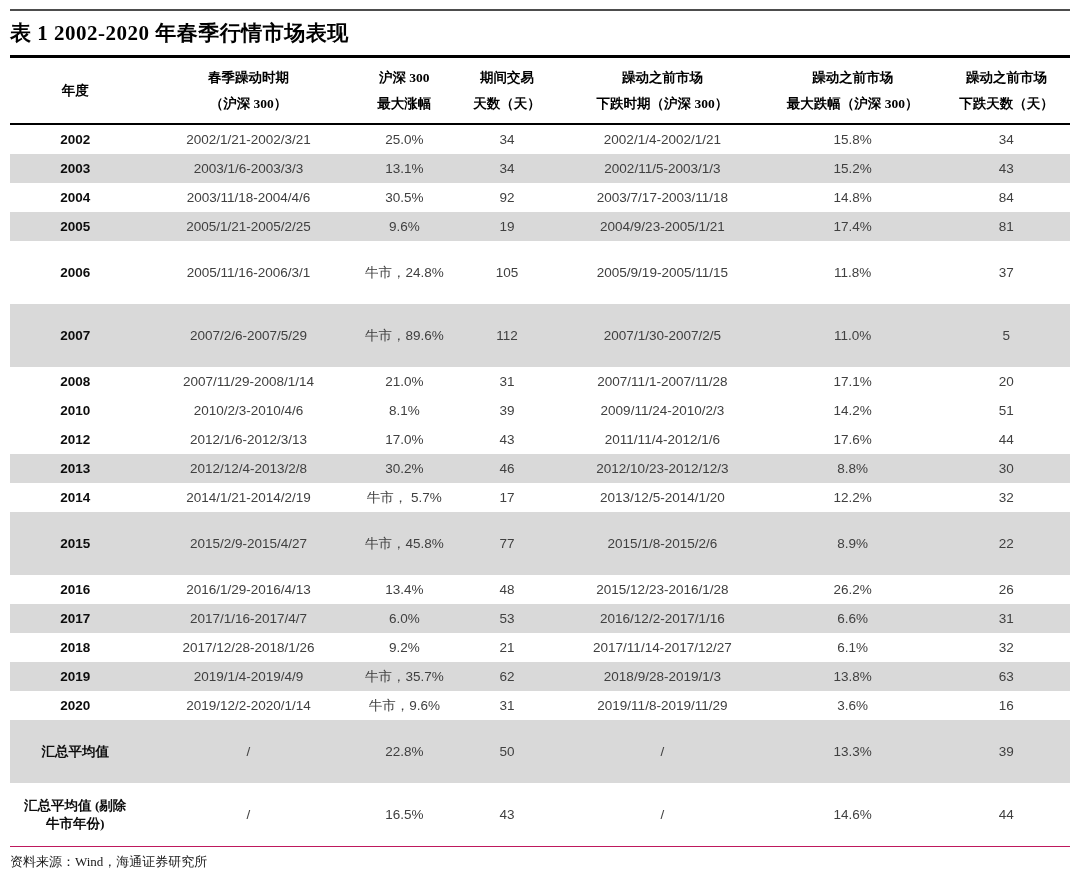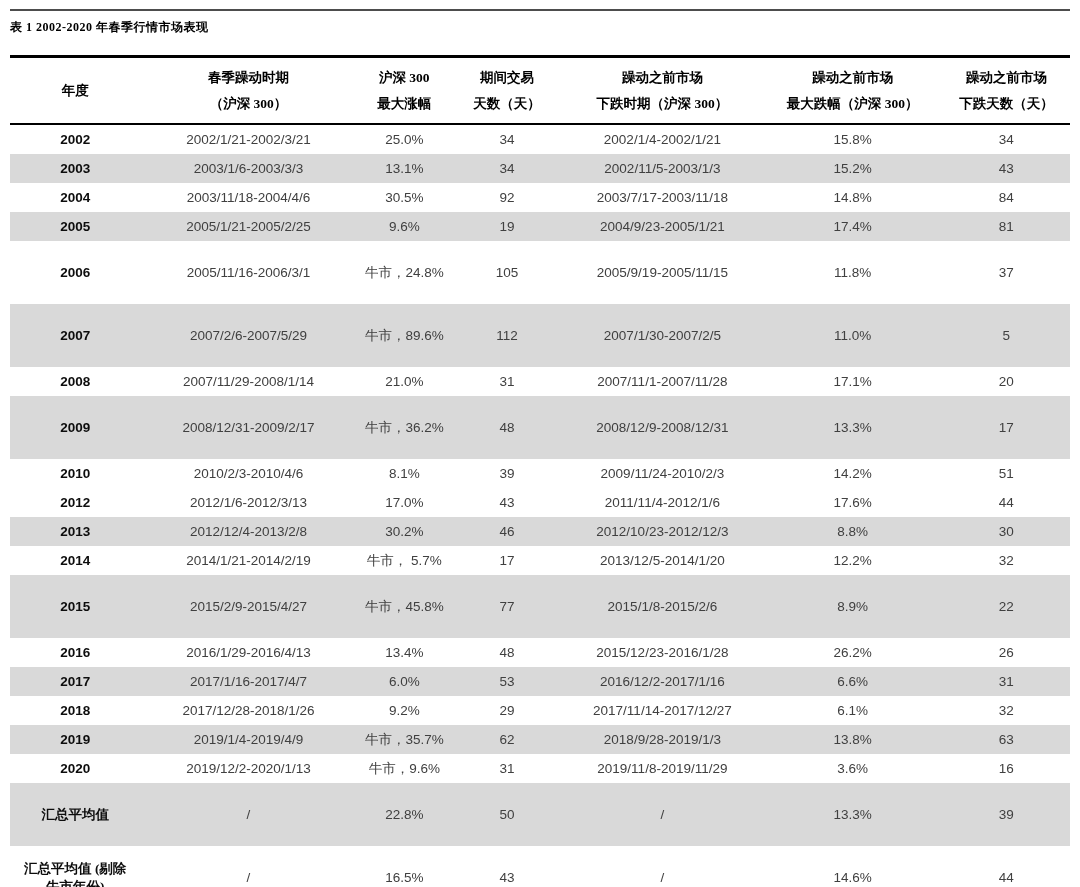--- a/index.html
+++ b/index.html
@@ -21,24 +21,24 @@
     overflow: hidden;
     position: relative;
   }
   .top-rule {
     border-top: 2px solid #4d4d4d;
     margin-top: 9px;
   }
   .table-title {
     font-family: "Liberation Serif", serif;
     font-weight: bold;
-    font-size: 12px;
+    font-size: 21px;
     letter-spacing: 0.5px;
     color: #000;
-    margin: 8px 0 19px 0;
+    margin: 8px 0 8px 0;
     white-space: nowrap;
   }
   table.data-table {
     width: 100%;
     border-collapse: collapse;
     border-top: 3px solid #000;
     border-bottom: 1px solid #be185d;
     table-layout: fixed;
   }
   thead th {
@@ -192,29 +192,20 @@
         </tr>
         <tr>
           <td class="year">2008</td>
           <td class="val">2007/11/29-2008/1/14</td>
           <td class="val">21.0%</td>
           <td class="val">31</td>
           <td class="val">2007/11/1-2007/11/28</td>
           <td class="val">17.1%</td>
           <td class="val">20</td>
         </tr>
-        <tr class="shaded tall">
-          <td class="year">2009</td>
-          <td class="val">2008/12/31-2009/2/17</td>
-          <td class="val">牛市，36.2%</td>
-          <td class="val">48</td>
-          <td class="val">2008/12/9-2008/12/31</td>
-          <td class="val">13.3%</td>
-          <td class="val">17</td>
-        </tr>
         <tr>
           <td class="year">2010</td>
           <td class="val">2010/2/3-2010/4/6</td>
           <td class="val">8.1%</td>
           <td class="val">39</td>
           <td class="val">2009/11/24-2010/2/3</td>
           <td class="val">14.2%</td>
           <td class="val">51</td>
         </tr>
         <tr>
@@ -268,37 +259,37 @@
           <td class="val">6.0%</td>
           <td class="val">53</td>
           <td class="val">2016/12/2-2017/1/16</td>
           <td class="val">6.6%</td>
           <td class="val">31</td>
         </tr>
         <tr>
           <td class="year">2018</td>
           <td class="val">2017/12/28-2018/1/26</td>
           <td class="val">9.2%</td>
-          <td class="val">29</td>
+          <td class="val">21</td>
           <td class="val">2017/11/14-2017/12/27</td>
           <td class="val">6.1%</td>
           <td class="val">32</td>
         </tr>
         <tr class="shaded">
           <td class="year">2019</td>
           <td class="val">2019/1/4-2019/4/9</td>
           <td class="val">牛市，35.7%</td>
           <td class="val">62</td>
           <td class="val">2018/9/28-2019/1/3</td>
           <td class="val">13.8%</td>
           <td class="val">63</td>
         </tr>
         <tr>
           <td class="year">2020</td>
-          <td class="val">2019/12/2-2020/1/13</td>
+          <td class="val">2019/12/2-2020/1/14</td>
           <td class="val">牛市，9.6%</td>
           <td class="val">31</td>
           <td class="val">2019/11/8-2019/11/29</td>
           <td class="val">3.6%</td>
           <td class="val">16</td>
         </tr>
         <tr class="shaded tall summary">
           <td class="year">汇总平均值</td>
           <td class="val">/</td>
           <td class="val">22.8%</td>

